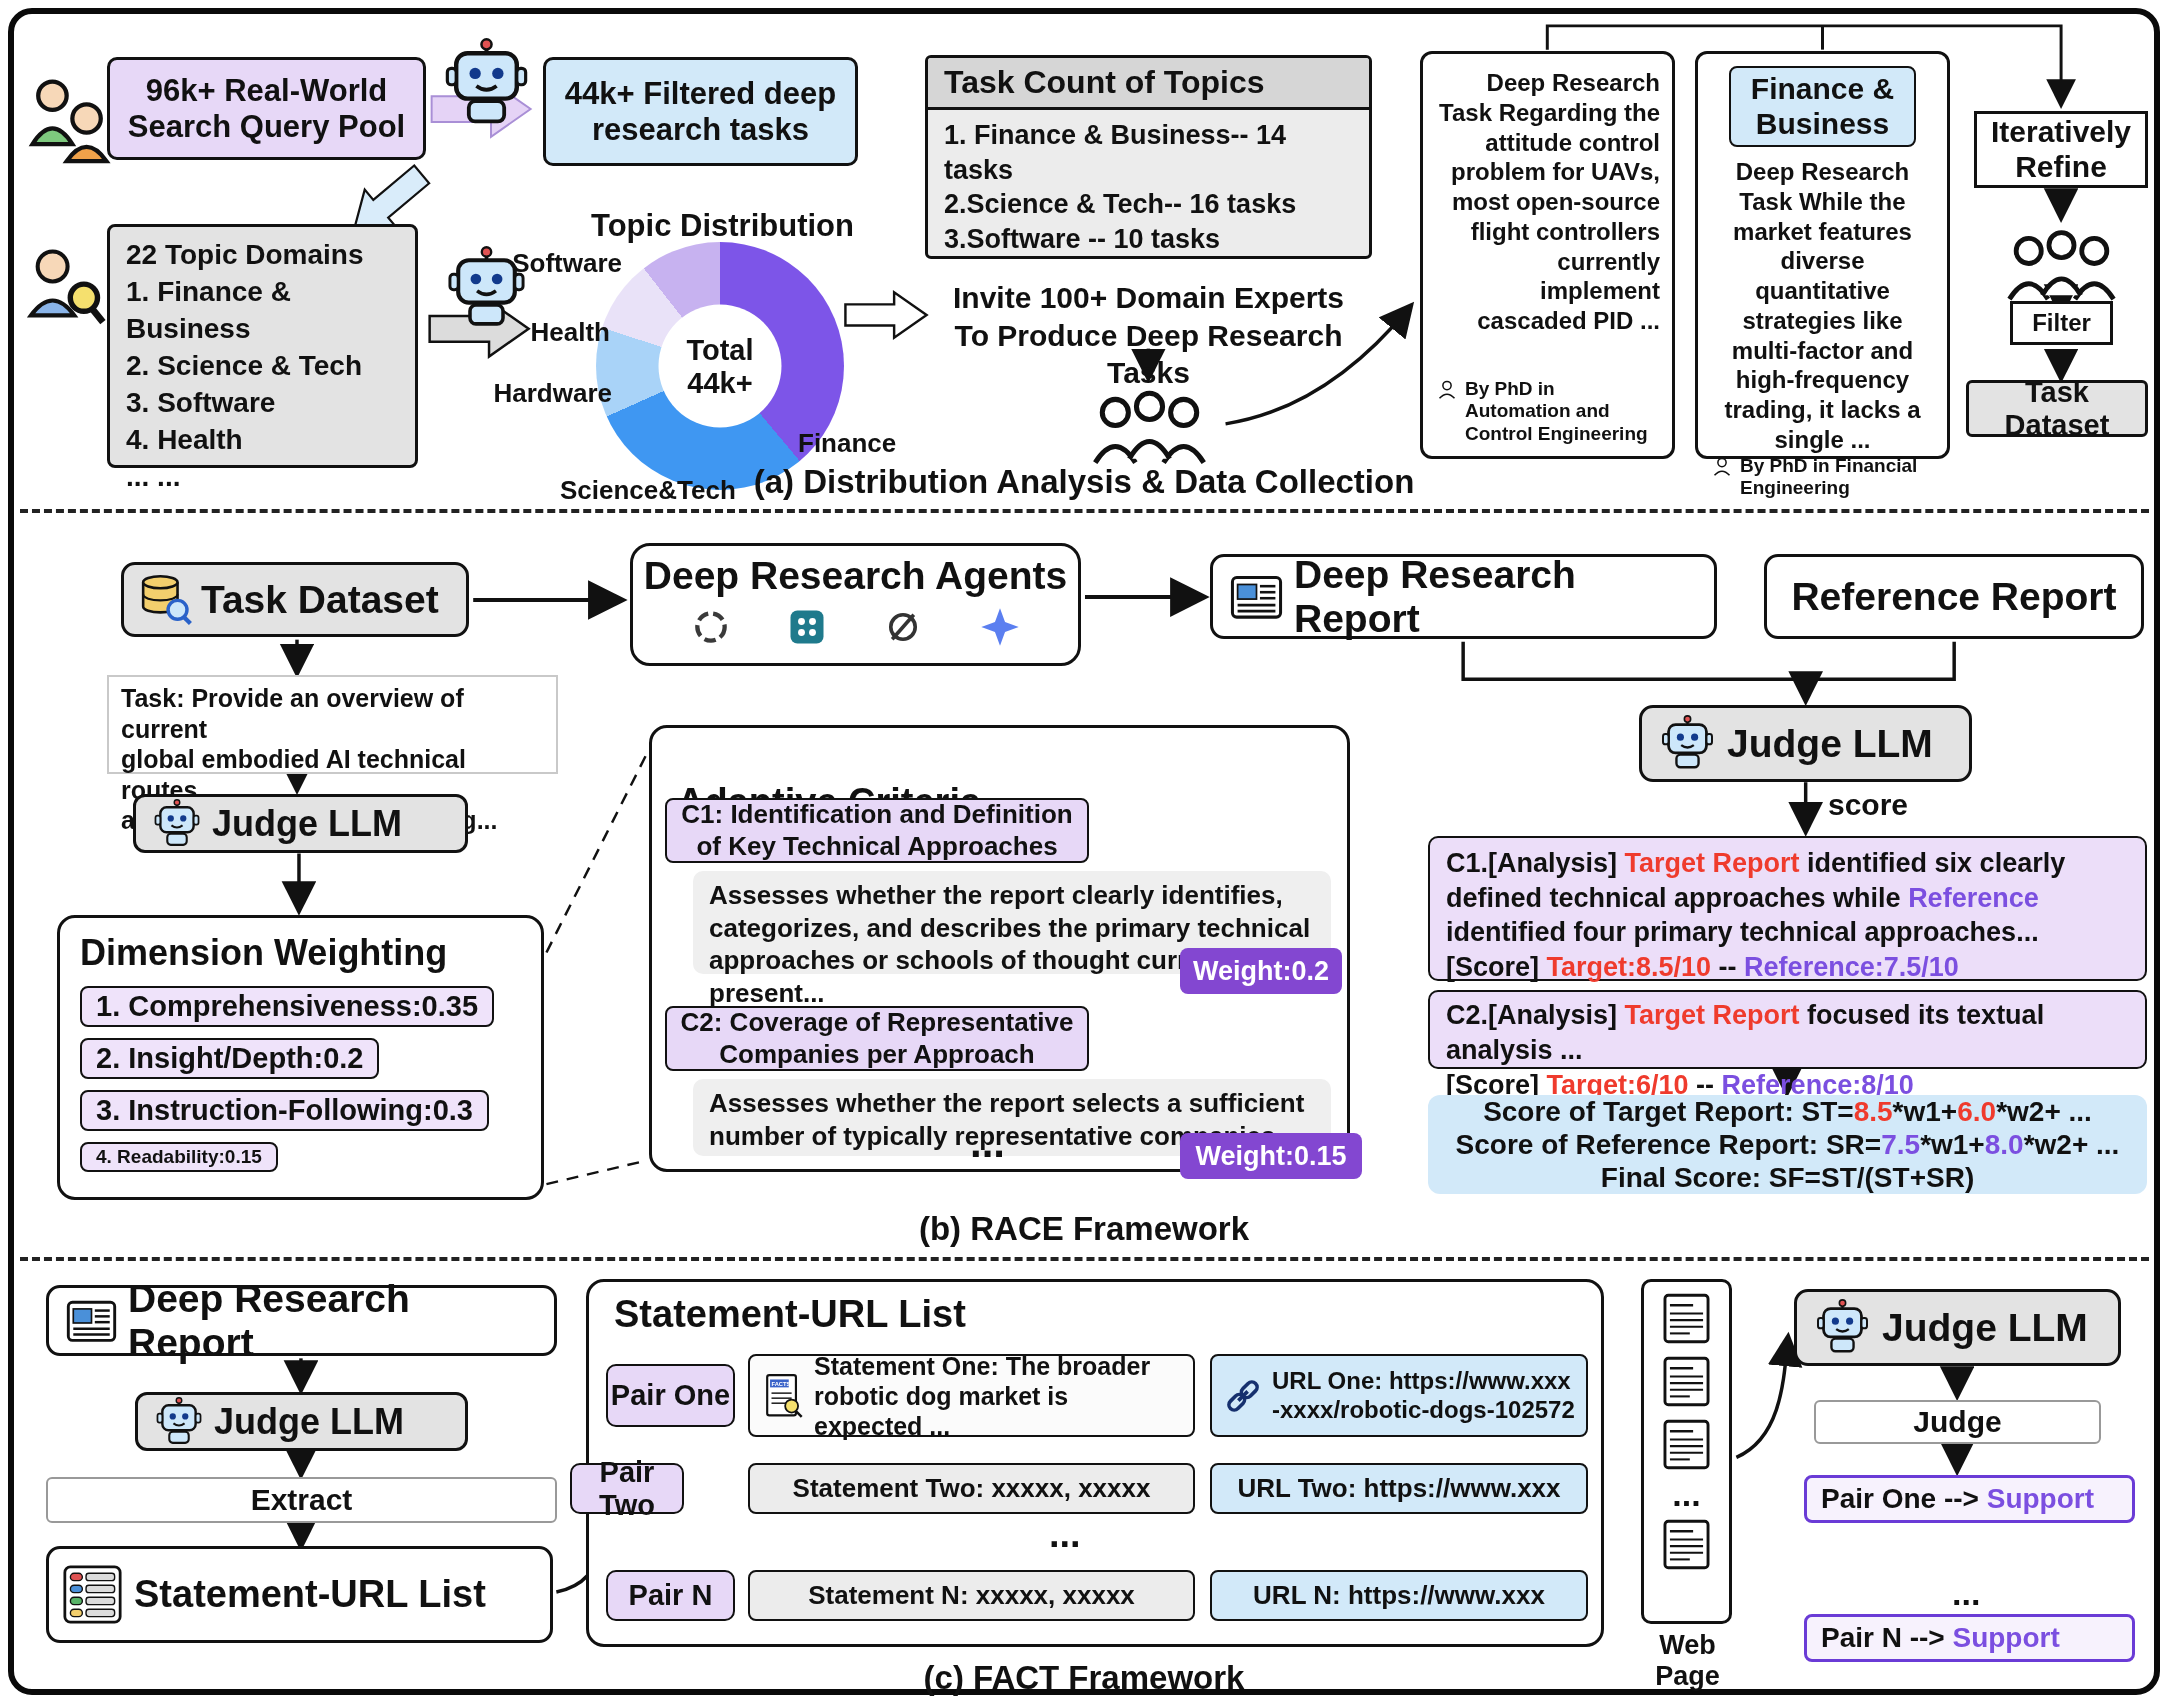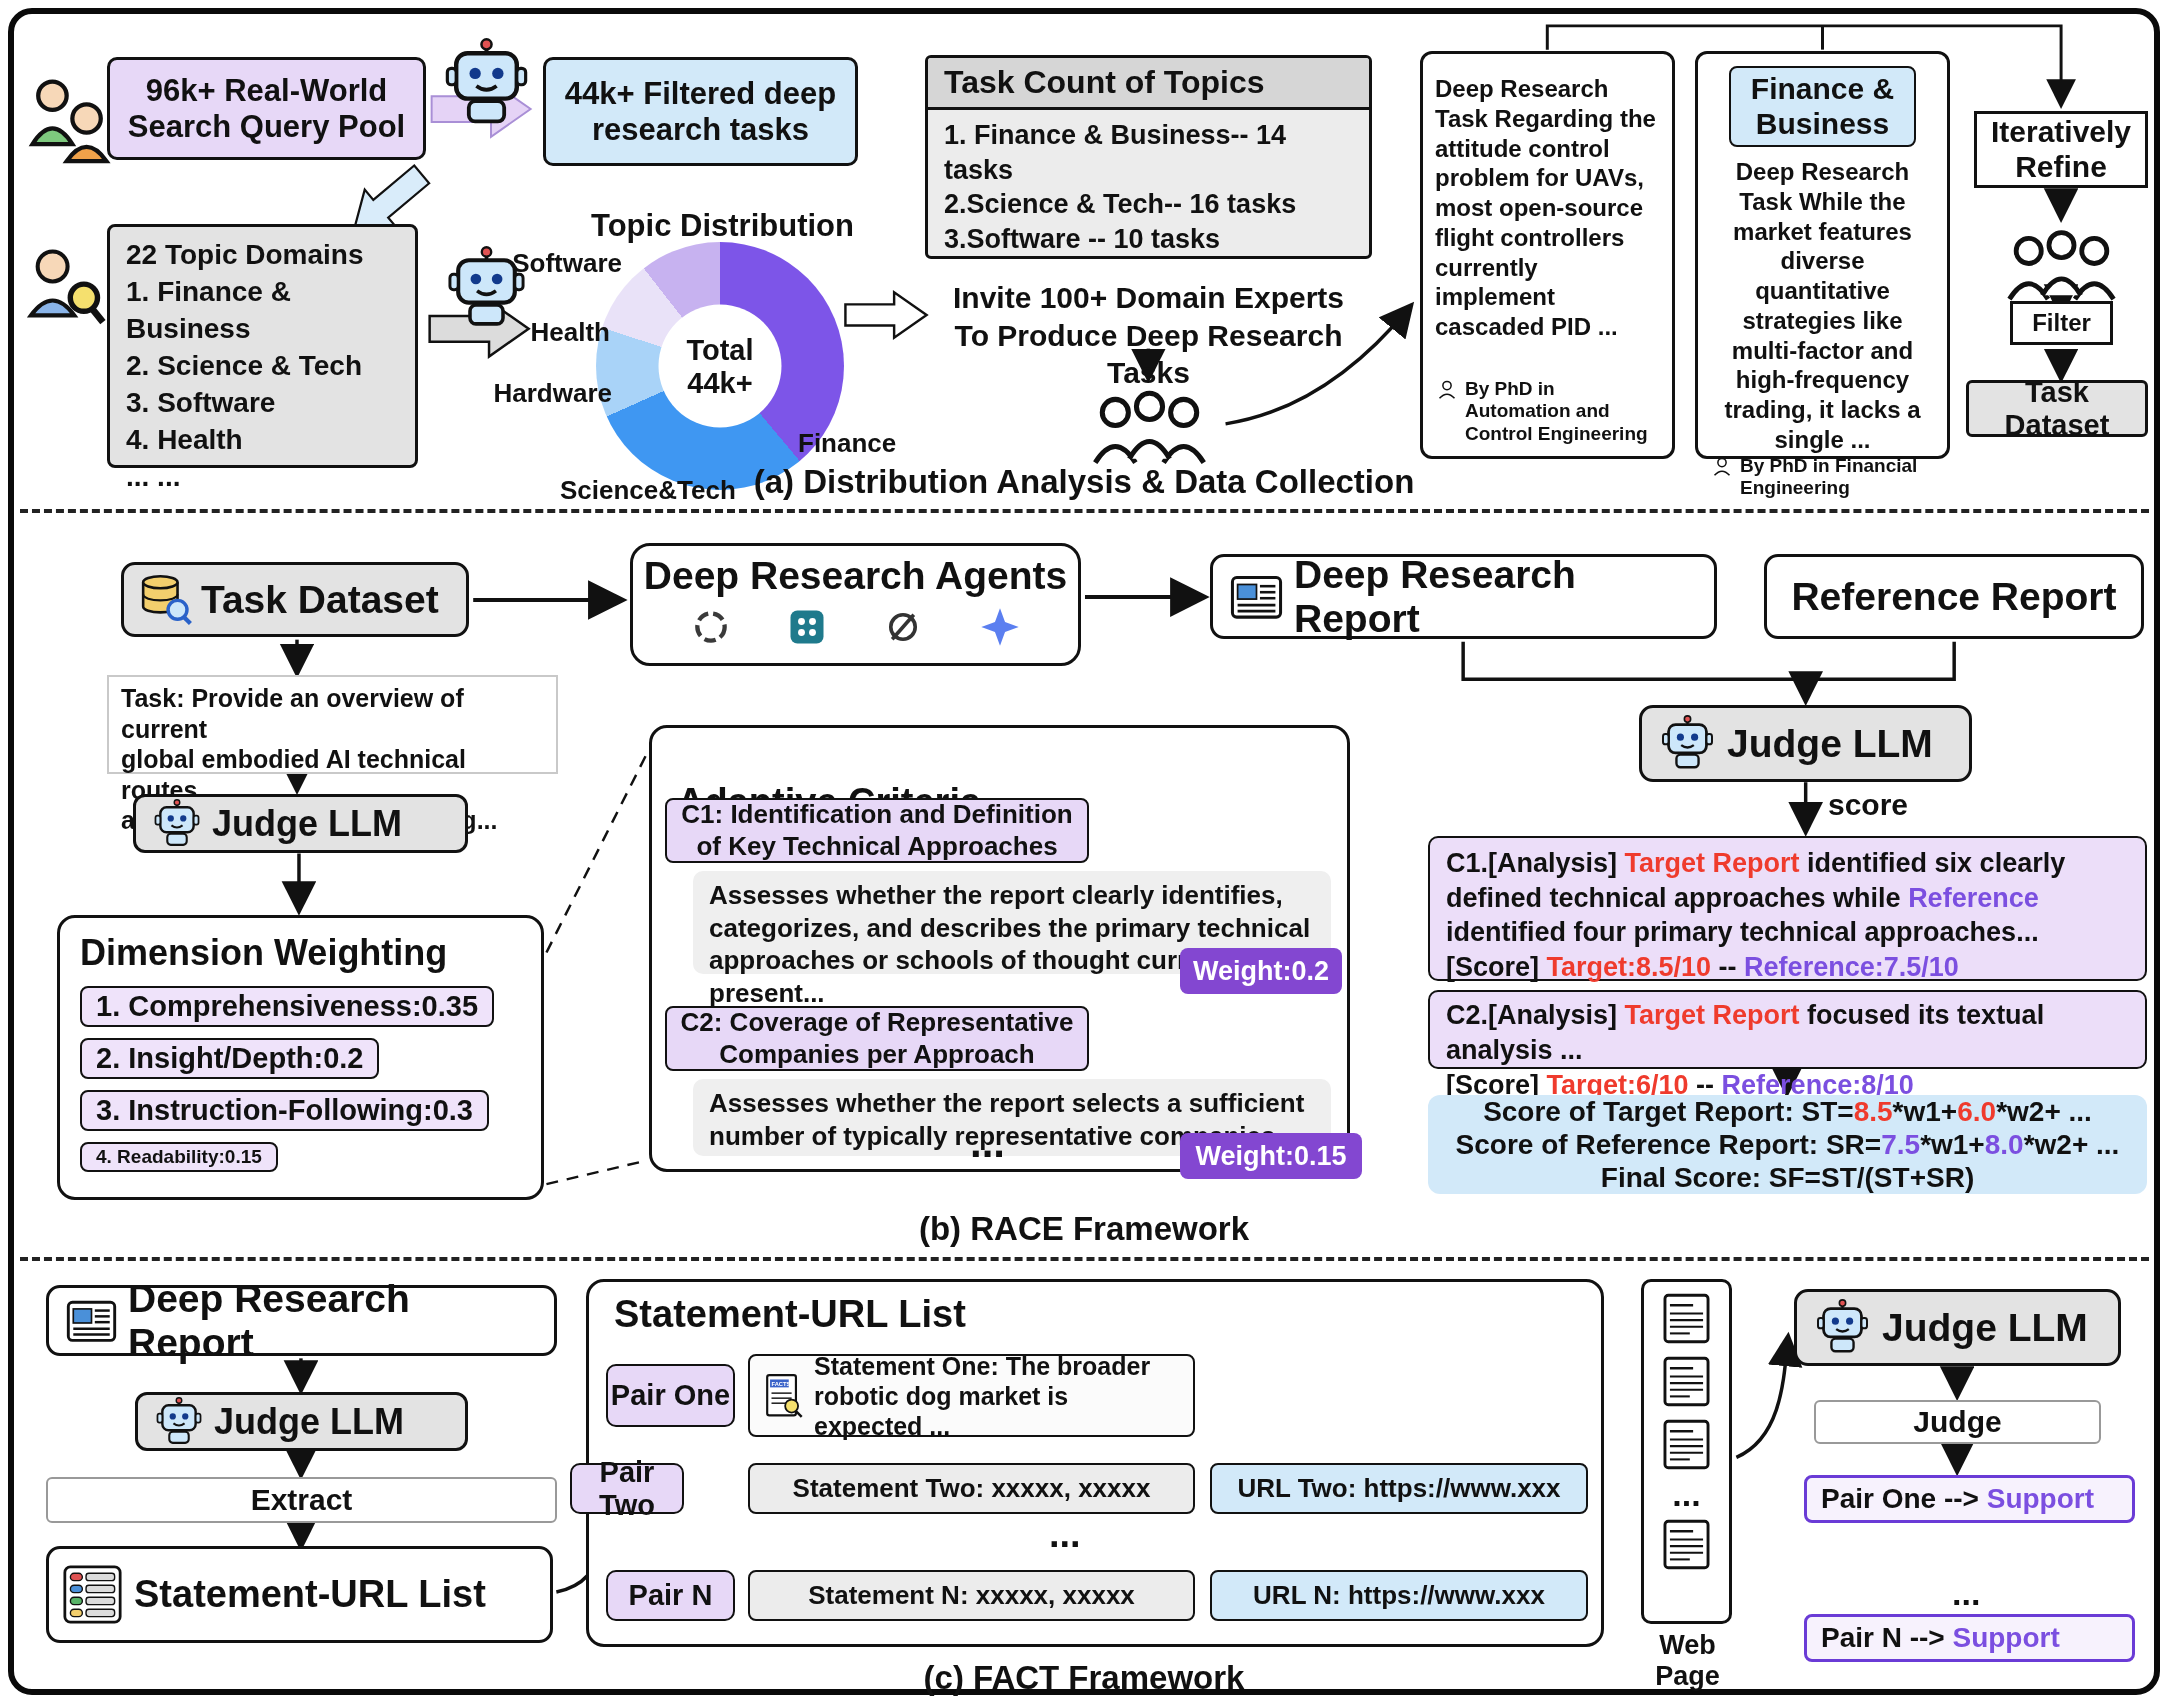--- a/index.html
+++ b/index.html
@@ -247,21 +247,21 @@
   <div class="abs cen col" style="left:925px;top:279px;width:447px;font-size:30px;line-height:1.25">
     <div>Invite 100+ Domain Experts</div>
     <div>To Produce Deep Research Tasks</div>
   </div>
 
   <svg class="abs" style="left:1089px;top:382px;width:121px;height:85px" viewBox="0 0 122 86" width="121" height="85">
       <use href="#users3"></use>
     </svg>
 
   <div class="abs col" style="left:1420px;top:51px;width:255px;height:408px;border:3px solid #111;border-radius:12px;background:#fff;padding:12px 12px 10px">
-    <div style="flex:1;margin-top:8px;font-size:24px;line-height:1.24;text-align:left">Deep Research Task Regarding the attitude control problem for UAVs, most open-source flight controllers currently implement cascaded PID ...</div>
+    <div style="flex:1;margin-top:2px;font-size:24px;line-height:1.24;text-align:right">Deep Research Task Regarding the attitude control problem for UAVs, most open-source flight controllers currently implement cascaded PID ...</div>
     <div class="row" style="gap:6px;align-items:flex-start">
       <svg style="width:24px;height:24px;flex:none" viewBox="0 0 24 24" width="24" height="24">
           <use href="#personsm"></use>
         </svg>
       <span style="font-size:19px;line-height:1.2">By PhD in Automation and Control Engineering</span>
     </div>
   </div>
 
   <div class="abs col" style="left:1695px;top:51px;width:255px;height:408px;border:3px solid #111;border-radius:12px;background:#fff;padding:12px 12px 10px">
     <div class="bx blue cen col" style="align-self:center;border-width:2.5px;border-radius:8px;padding:4px 20px;font-size:30px;line-height:1.15">
@@ -419,20 +419,26 @@
   <div class="abs" style="left:586px;top:1279px;width:1018px;height:368px;border:3.5px solid #111;border-radius:18px;background:#fff"></div>
   <div class="abs" style="left:614px;top:1293px;font-size:38px">Statement-URL List</div>
 
   <div class="abs bx purple cen" style="left:606px;top:1364px;width:129px;height:63px;border-width:2.5px;font-size:29px">Pair One</div>
   <div class="abs row" style="left:748px;top:1354px;width:447px;height:83px;border:2.5px solid #111;border-radius:8px;background:#fbfbfb;padding:0 10px;gap:8px">
     <svg style="width:46px;height:46px;flex:none" viewBox="0 0 46 46" width="46" height="46">
         <use href="#factsdoc"></use>
       </svg>
     <span style="font-size:25px;line-height:1.2">Statement One: The broader robotic dog market is expected ...</span>
   </div>
+  <div class="abs row blue" style="left:1210px;top:1354px;width:378px;height:83px;border:2.5px solid #111;border-radius:8px;padding:0 10px;gap:8px">
+    <svg style="width:42px;height:42px;flex:none" viewBox="0 0 42 42" width="42" height="42">
+        <use href="#linkicon"></use>
+      </svg>
+    <span style="font-size:24px;line-height:1.2;word-break:break-all">URL One: https://www.xxx-xxxx/robotic-dogs-102572</span>
+  </div>
 
   <div class="abs bx purple cen" style="left:570px;top:1463px;width:114px;height:51px;border-width:2.5px;font-size:29px">Pair Two</div>
   <div class="abs cen" style="left:748px;top:1463px;width:447px;height:51px;border:2px solid #111;border-radius:8px;background:#ececec;font-size:26px">Statement Two: xxxxx, xxxxx</div>
   <div class="abs cen blue" style="left:1210px;top:1463px;width:378px;height:51px;border:2px solid #111;border-radius:8px;font-size:26px">URL Two: https://www.xxx</div>
 
   <div class="abs" style="left:1049px;top:1513px;font-size:38px">...</div>
 
   <div class="abs bx purple cen" style="left:606px;top:1570px;width:129px;height:51px;border-width:2.5px;font-size:29px">Pair N</div>
   <div class="abs cen" style="left:748px;top:1570px;width:447px;height:51px;border:2px solid #111;border-radius:8px;background:#ececec;font-size:26px">Statement N: xxxxx, xxxxx</div>
   <div class="abs cen blue" style="left:1210px;top:1570px;width:378px;height:51px;border:2px solid #111;border-radius:8px;font-size:26px">URL N: https://www.xxx</div>

